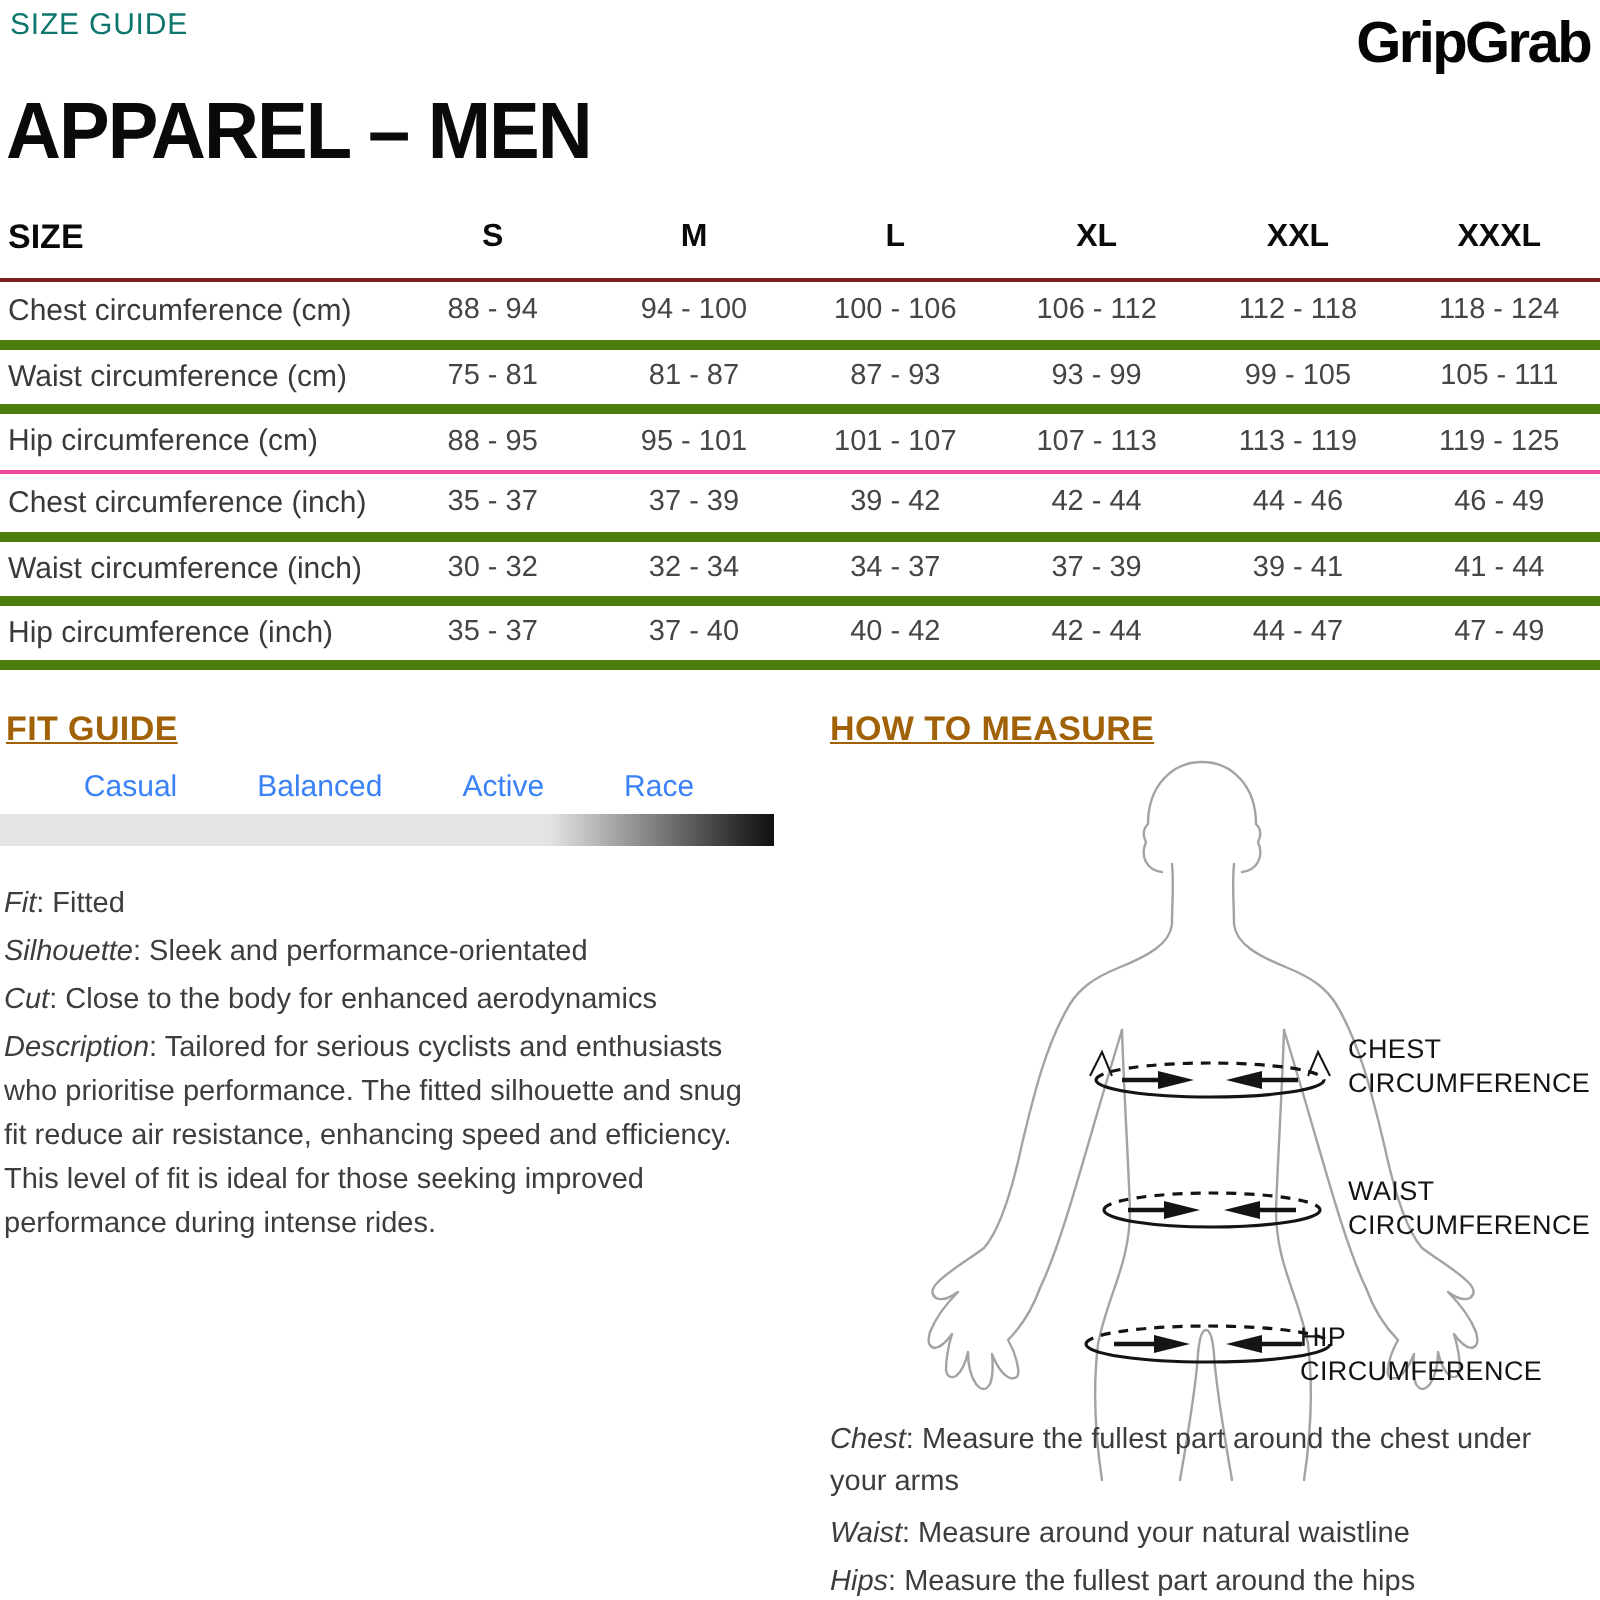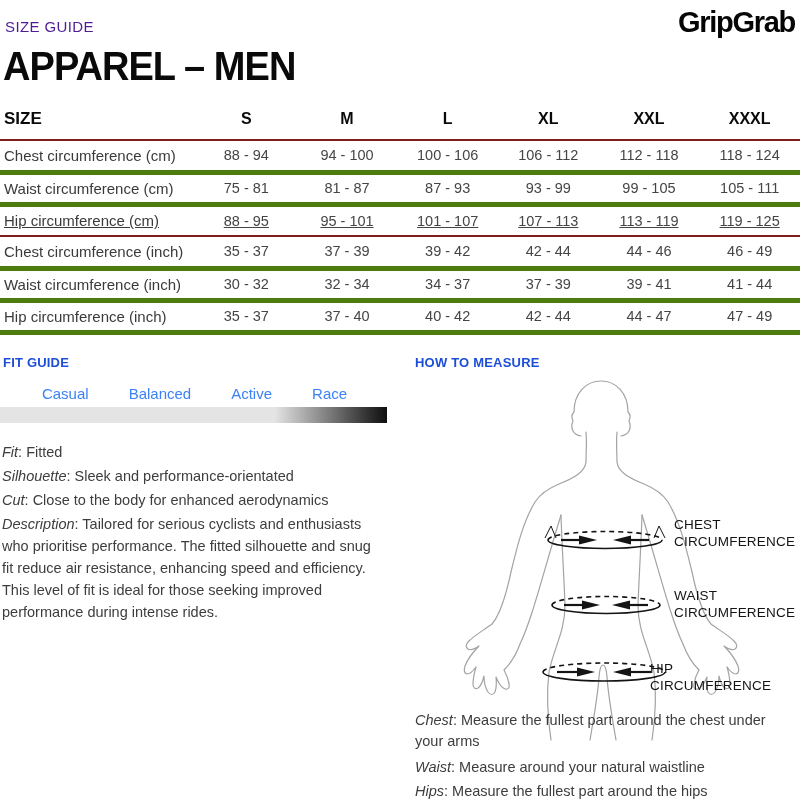--- a/index.html
+++ b/index.html
@@ -5,22 +5,22 @@
   * { margin:0; padding:0; box-sizing:border-box; }
   html,body { background:#ffffff; }
   #root {
     position:relative; width:800px; height:800px; background:#ffffff;
     font-family:"Liberation Sans", sans-serif; color:#3d3d3d; overflow:hidden;
   }
   .abs { position:absolute; }
 
   
   .size-guide-label {
-    left:5px; top:18px; font-size:15px; font-weight:500;
-    letter-spacing:0.4px; color:#4c1d95;
+    left:5px; top:4px; font-size:15px; font-weight:500;
+    letter-spacing:0.4px; color:#0f766e;
   }
   .brand-logo {
     right:5px; top:6px; font-size:29px; font-weight:700;
     letter-spacing:-1.3px; color:#050505;
   }
   .main-heading {
     left:3px; top:44px; font-size:40px; font-weight:700;
     letter-spacing:-1px; color:#0a0a0a;
     transform:scaleX(0.95); transform-origin:left center; white-space:nowrap;
   }
@@ -32,25 +32,25 @@
   table.size-table th {
     font-size:16px; font-weight:700; color:#0a0a0a; text-align:center;
     padding:8px 0 10px 0; border-bottom:2px solid #7f1d1d;
   }
   table.size-table th.size-head { text-align:left; font-size:17px; padding-left:4px; }
   table.size-table td {
     font-size:14.5px; color:#454545; text-align:center;
     height:32px; border-bottom:5px solid #4d7c0f; vertical-align:middle;
   }
   table.size-table td.row-label { text-align:left; padding-left:4px; font-size:15px; color:#3a3a3a; }
-  table.size-table tr.section-end td { border-bottom:2px solid #7f1d1d;text-decoration:underline; }
+  table.size-table tr.section-end td { border-bottom:2px solid #ec4899; }
 
   
   .fit-guide-heading, .measure-heading {
-    font-size:13px; font-weight:700; color:#1d4ed8; letter-spacing:0.2px;
+    font-size:17px; font-weight:700; color:#a16207; letter-spacing:0.2px;text-decoration:underline;
   }
   .fit-guide-heading { left:3px; top:355px; }
   .fit-labels {
     left:2px; top:385px; width:385px; display:flex;
     justify-content:center; font-size:15px; color:#3b82f6;gap:40px;
   }
   .fit-bar {
     left:0; top:407px; width:387px; height:16px;
     background:linear-gradient(90deg,#e4e4e4 0%,#e4e4e4 71%,#2a2a2a 96%,#101010 100%);
   }

